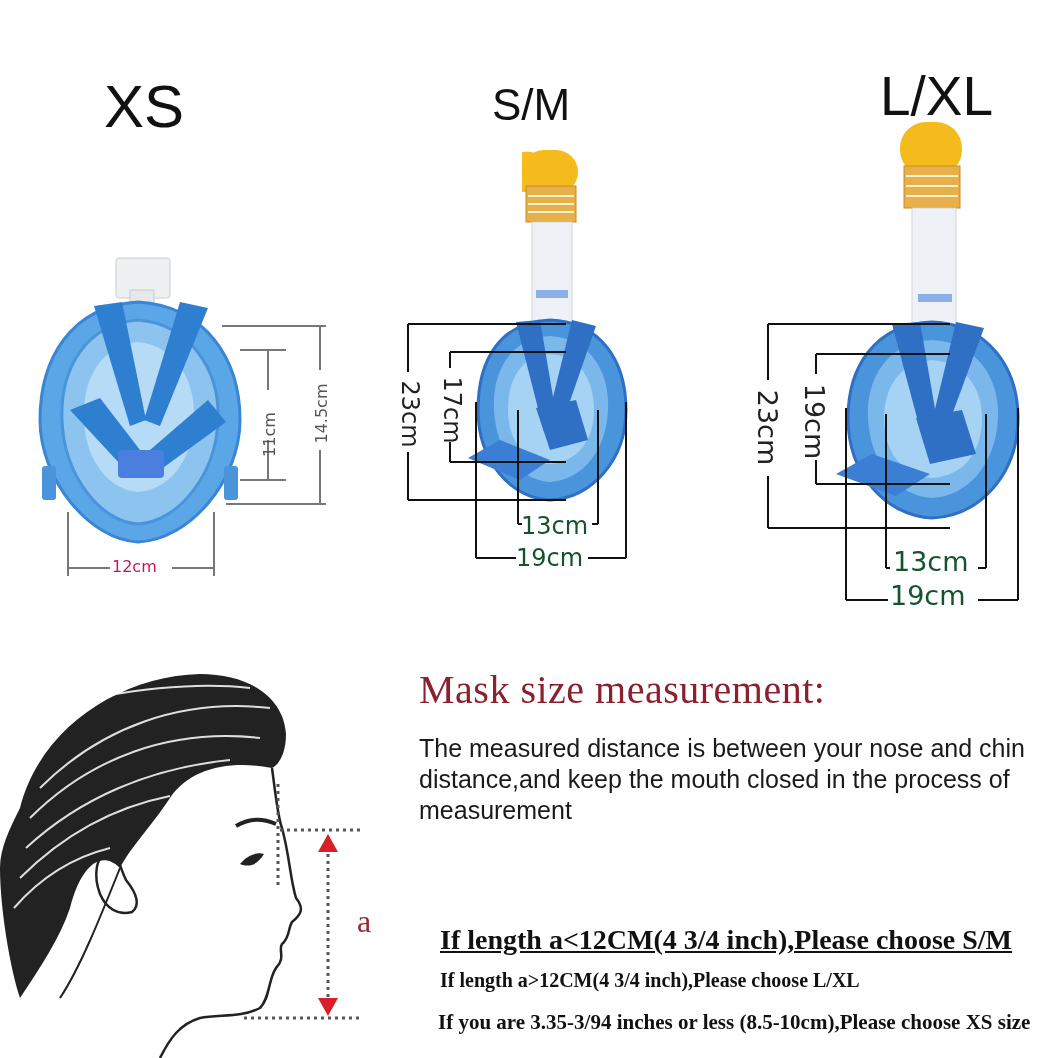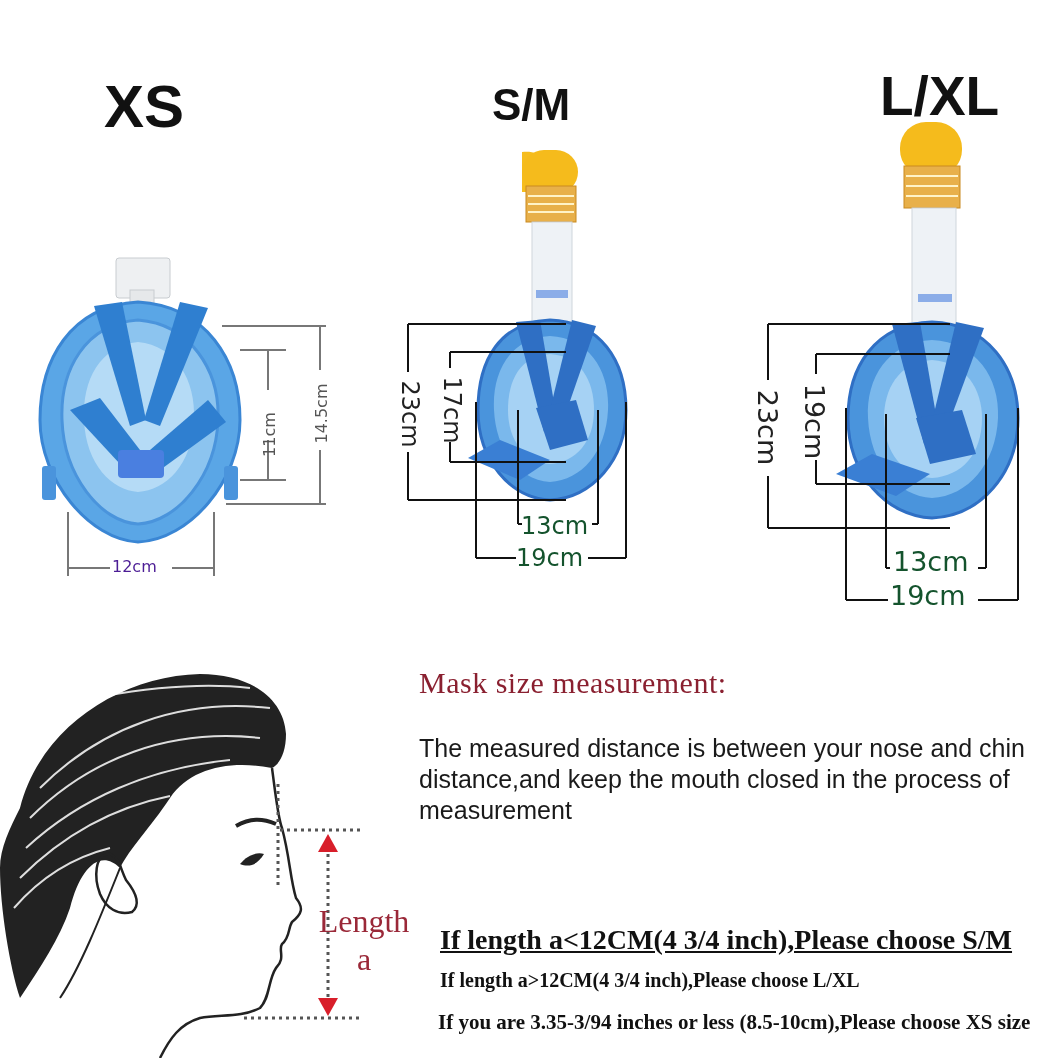--- a/index.html
+++ b/index.html
@@ -1,22 +1,22 @@
 <!DOCTYPE html>
 <html><head>
 <meta charset="utf-8">
 <style>
   html,body{margin:0;padding:0;background:#ffffff;}
   body{width:1044px;height:1058px;position:relative;overflow:hidden;font-family:"Liberation Sans",sans-serif;}
   .abs{position:absolute;}
-  .size-title{position:absolute;font-family:"Liberation Sans",sans-serif;font-weight:bold;color:#111;letter-spacing:0px;}
+  .size-title{position:absolute;font-family:"Liberation Sans",sans-serif;font-weight:normal;color:#111;letter-spacing:0px;}
   .dim{position:absolute;font-family:"DejaVu Sans",sans-serif;color:#14532d;white-space:nowrap;}
   .dim-v{position:absolute;font-family:"DejaVu Sans",sans-serif;color:#222;white-space:nowrap;transform:rotate(90deg);transform-origin:center center;}
   .dim-v-ccw{position:absolute;font-family:"DejaVu Sans",sans-serif;color:#555;white-space:nowrap;transform:rotate(-90deg);transform-origin:center center;}
-  .heading{position:absolute;left:419px;top:666px;font-family:"Liberation Serif",serif;font-size:30px;color:#8a2030;letter-spacing:0.5px;}
+  .heading{position:absolute;left:419px;top:666px;font-family:"Liberation Serif",serif;font-size:40px;color:#8a2030;letter-spacing:0.5px;}
   .desc{position:absolute;left:419px;top:733px;width:640px;font-family:"Liberation Sans",sans-serif;font-size:25px;line-height:31px;color:#1a1a1a;}
   .rule{position:absolute;font-family:"Liberation Serif",serif;font-weight:bold;color:#111;white-space:nowrap;}
   .length-label{position:absolute;font-family:"Liberation Serif",serif;color:#9a2838;font-size:32px;line-height:38px;text-align:center;}
 </style>
 </head>
 <body>
 
 <div class="size-title" style="left:104px;top:72px;font-size:60px;">XS</div>
 
 <svg class="abs" style="left:30px;top:250px;" width="320" height="340" viewBox="0 0 320 340">
@@ -47,21 +47,21 @@
     <line x1="38" y1="262" x2="38" y2="326"></line>
     <line x1="184" y1="262" x2="184" y2="326"></line>
     <line x1="38" y1="318" x2="184" y2="318"></line>
   </g>
   <rect x="230" y="140" width="16" height="50" fill="#fff"></rect>
   <rect x="282" y="120" width="16" height="80" fill="#fff"></rect>
   <rect x="80" y="308" width="62" height="20" fill="#fff"></rect>
 </svg>
 <div class="dim-v-ccw" style="left:244px;top:425px;font-size:16px;width:50px;text-align:center;">11cm</div>
 <div class="dim-v-ccw" style="left:286px;top:404px;font-size:16px;width:70px;text-align:center;">14.5cm</div>
-<div class="dim" style="left:112px;top:557px;font-size:16px;color:#4c1d95;">12cm</div>
+<div class="dim" style="left:112px;top:557px;font-size:16px;color:#be185d;">12cm</div>
 
 <div class="size-title" style="left:492px;top:80px;font-size:44px;text-align:center;">S/M</div>
 
 <svg class="abs" style="left:400px;top:140px;" width="240" height="430" viewBox="0 0 240 430">
 
   <path d="M122 12 C 140 10, 150 20, 150 36 L 150 52 L 122 52 Z" fill="#f6bd1e"></path>
   <path d="M150 12 C 132 10, 122 20, 122 36 L 122 52 L 150 52 Z" fill="#f6bd1e"></path>
   <rect x="122" y="10" width="56" height="44" rx="22" fill="#f5bb1c"></rect>
   <rect x="126" y="46" width="50" height="36" fill="#e8b04a" stroke="#c98a20"></rect>
   <g stroke="#fff3c8" stroke-width="2">
@@ -171,21 +171,20 @@
   <g stroke="#555" stroke-width="3" stroke-dasharray="3,4" fill="none">
     <line x1="278" y1="116" x2="278" y2="220"></line>
     <line x1="280" y1="162" x2="360" y2="162"></line>
     <line x1="244" y1="350" x2="360" y2="350"></line>
     <line x1="328" y1="186" x2="328" y2="330"></line>
   </g>
   <polygon points="328,166 318,184 338,184" fill="#d81e2a"></polygon>
   <polygon points="328,348 318,330 338,330" fill="#d81e2a"></polygon>
 </svg>
 <div class="length-label" style="left:302px;top:902px;width:124px;background:transparent;">
-  <div>Length</div>
   <div>a</div>
 </div>
 
 <div class="heading">Mask size measurement:</div>
 <div class="desc">The measured distance is between your nose and chin distance,and keep the mouth closed in the process of measurement</div>
 
 <div class="rule" style="left:440px;top:924px;font-size:28px;text-decoration:underline;">If length a&lt;12CM(4 3/4 inch),Please choose S/M</div>
 <div class="rule" style="left:440px;top:969px;font-size:20px;">If length a&gt;12CM(4 3/4 inch),Please choose L/XL</div>
 <div class="rule" style="left:438px;top:1010px;width:640px;font-size:21px;line-height:24px;white-space:normal;">If you are 3.35-3/94 inches or less (8.5-10cm),Please choose XS size</div>
 

